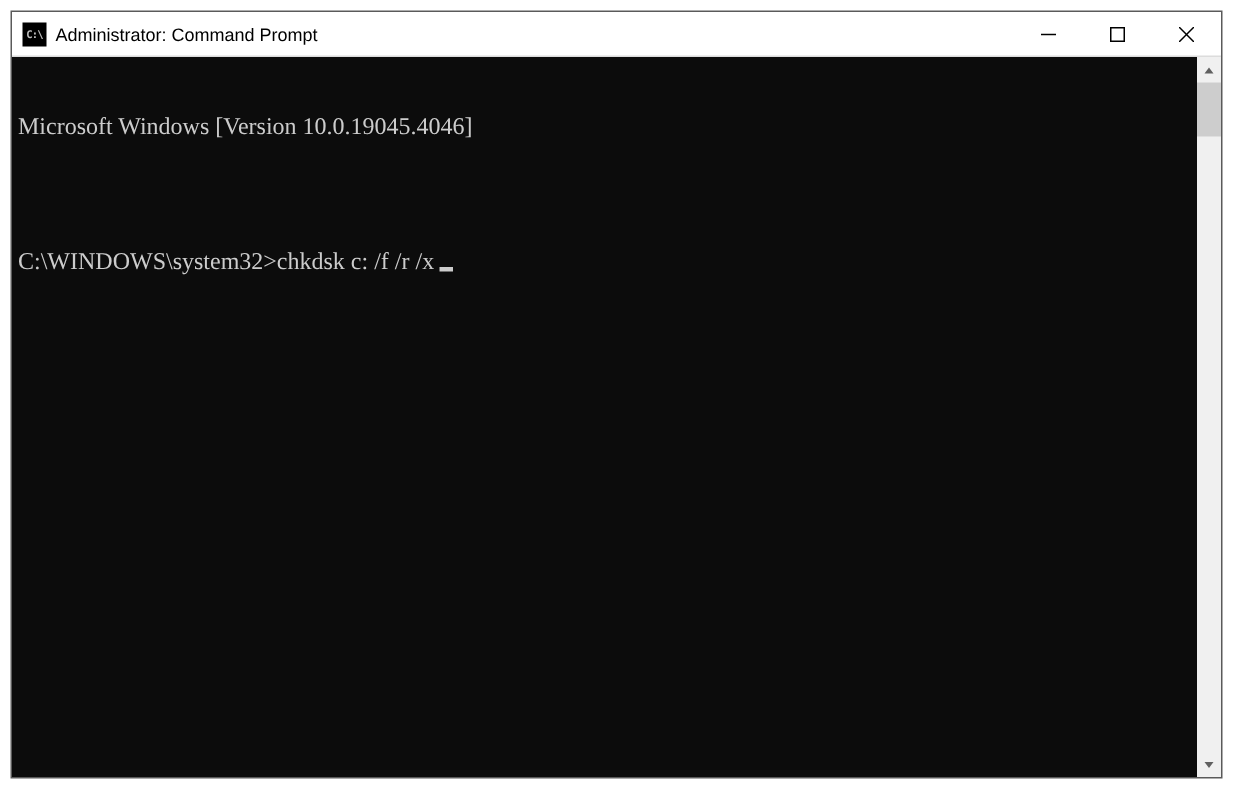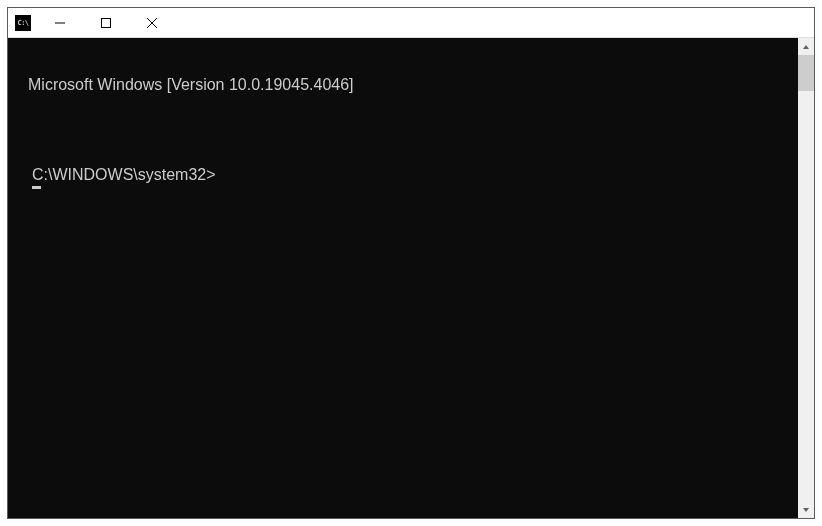--- a/index.html
+++ b/index.html
@@ -68,35 +68,34 @@
       width: 10px;
       height: 10px;
     }
     .content-area {
       flex: 1;
       display: flex;
       background: #0c0c0c;
     }
     .terminal {
       flex: 1;
-      padding: 2px 0 0 20px;
-      font-family: Liberation Sans, sans-serif;
+      padding: 2px 0 0 4px;
+      font-family: Liberation Serif, serif;
       font-size: 16px;
       line-height: 18px;
       color: #cccccc;
       white-space: pre;
       overflow: hidden;
     }
     .terminal-line {
       display: block;
     }
     .prompt-line {
       display: flex;
       align-items: baseline;
-      flex-direction: column;
     }
     .cursor {
       display: inline-block;
       width: 9px;
       height: 3px;
       background: #cccccc;
       margin-left: 4px;
       vertical-align: baseline;
       position: relative;
       top: 2px;
@@ -131,20 +130,21 @@
       height: 36px;
       background: #cdcdcd;
     }
   </style>
 </head>
 <body>
 
 <div class="window">
   <div class="titlebar">
     <div class="title-icon">C:\</div>
+    <div class="title-text">Administrator: Command Prompt</div>
     <div class="window-controls">
       <div class="window-control">
         <svg viewBox="0 0 10 10">
             <line x1="0" y1="5" x2="10" y2="5" stroke="#000" stroke-width="1"></line>
           </svg>
       </div>
       <div class="window-control">
         <svg viewBox="0 0 10 10">
             <rect x="0.5" y="0.5" width="9" height="9" fill="none" stroke="#000" stroke-width="1"></rect>
           </svg>
@@ -154,21 +154,21 @@
             <line x1="0" y1="0" x2="10" y2="10" stroke="#000" stroke-width="1"></line>
             <line x1="10" y1="0" x2="0" y2="10" stroke="#000" stroke-width="1"></line>
           </svg>
       </div>
     </div>
   </div>
   <div class="content-area">
     <div class="terminal">
       <span class="terminal-line">Microsoft Windows [Version 10.0.19045.4046]</span>
       <span class="terminal-line"></span>
-      <span class="prompt-line"><span>C:\WINDOWS\system32&gt;</span><span class="cursor"></span></span>
+      <span class="prompt-line"><span>C:\WINDOWS\system32&gt;</span><span>chkdsk c: /f /r /x</span><span class="cursor"></span></span>
     </div>
     <div class="scrollbar">
       <div class="scrollbar-button">
         <svg viewBox="0 0 8 8">
             <polygon points="4,2 7,6 1,6" fill="#606060"></polygon>
           </svg>
       </div>
       <div class="scrollbar-track">
         <div class="scrollbar-thumb"></div>
       </div>

